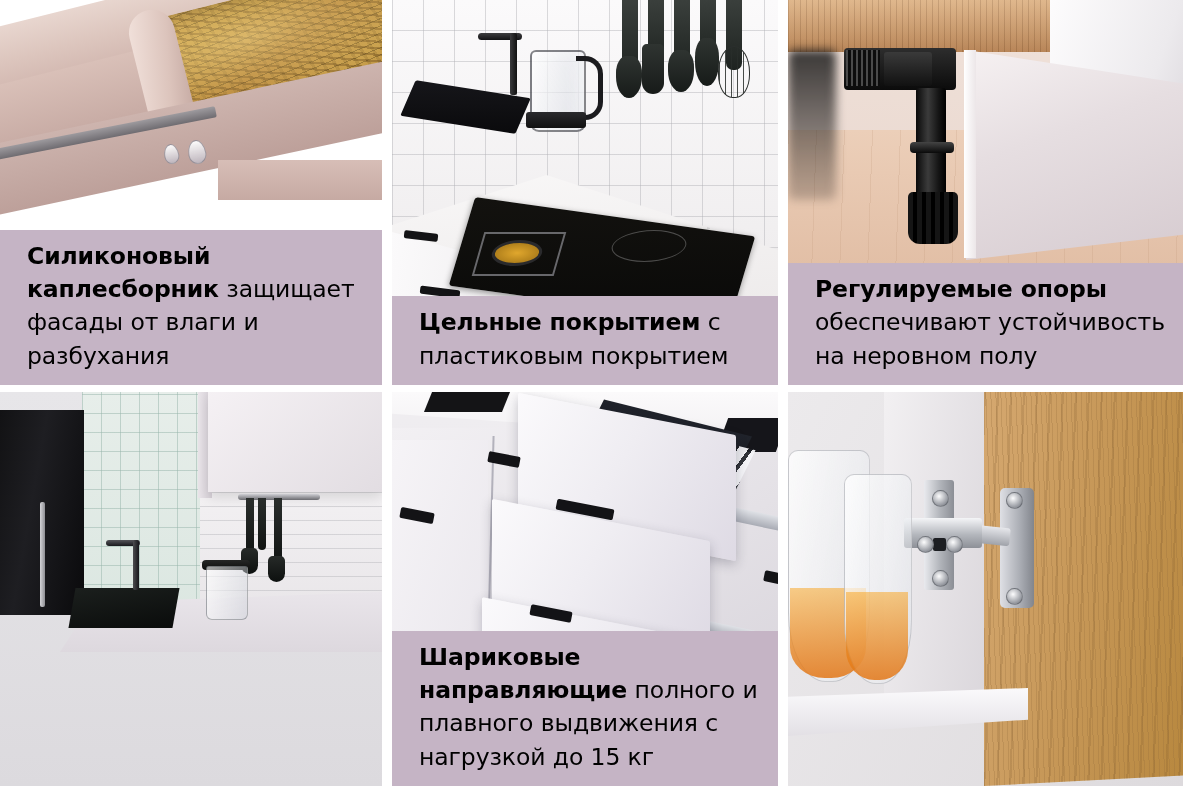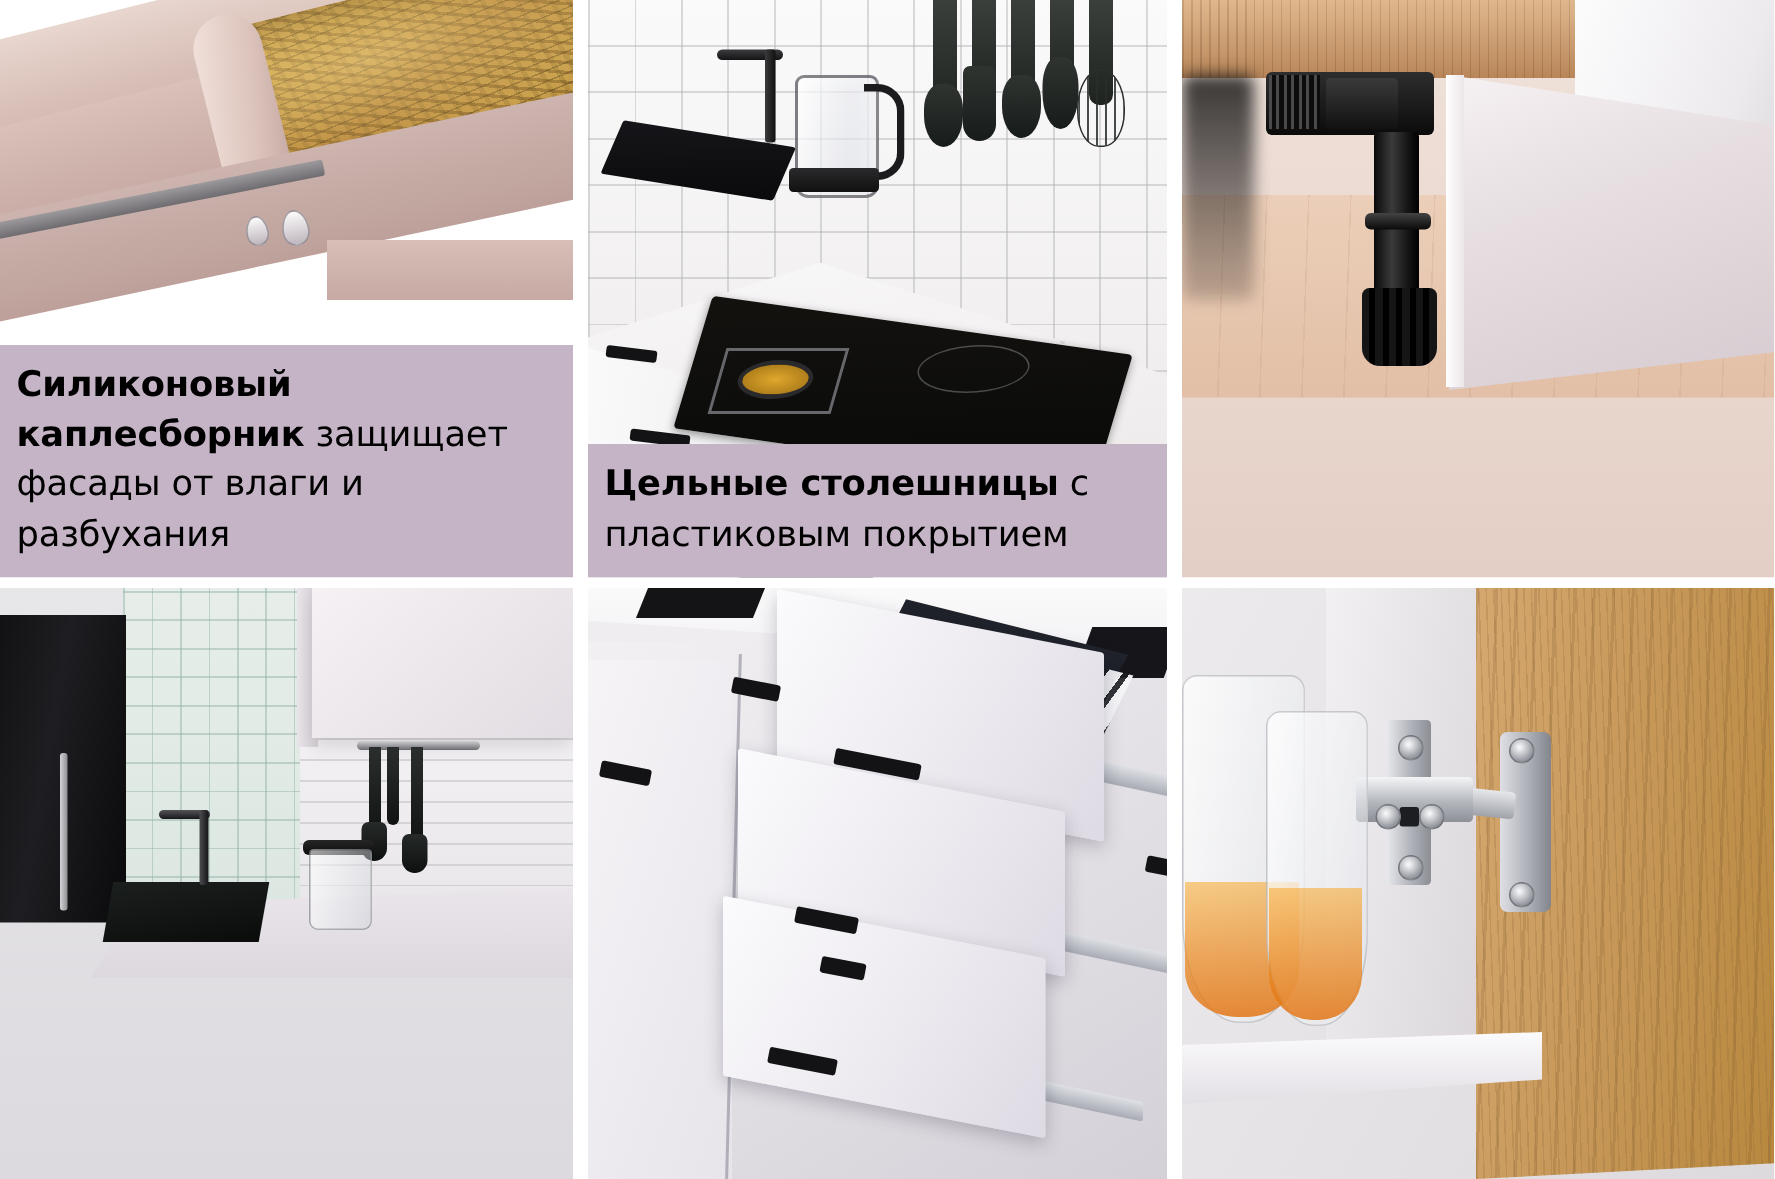--- a/index.html
+++ b/index.html
@@ -22,21 +22,21 @@
   .gutter{background:#ffffff;}
 
   
   .photo{position:absolute;inset:0;overflow:hidden;background:#ffffff;}
 
   
   .caption{
     position:relative;
     background:#c5b4c5;
     color:#000000;
-    padding:10px 11px 12px 11px;
+    padding:10px 11px 12px 27px;
     line-height:1.42;
     font-size:23.5px;
     z-index:5;
     letter-spacing:-0.1px;
   }
   .caption b{font-weight:700;}
   .caption span.reg{font-weight:400;}
 
   
   .p1{background:#ffffff;}
@@ -543,41 +543,42 @@
       <div class="util u2"></div>
       <div class="util u3"></div>
       <div class="util u4"></div>
       <div class="util u5"></div>
       <div class="utilhead h1"></div>
       <div class="utilhead h2"></div>
       <div class="utilhead h3"></div>
       <div class="utilhead h4"></div>
       <div class="whisk"></div>
     </div>
-    <div class="caption"><b>Цельные столешницы</b> <span class="reg">с пластиковым покрытием</span></div>
+    <div class="caption"><b>Цельные покрытием</b> <span class="reg">с пластиковым покрытием</span></div>
   </div>
 
   <div class="gutter"></div>
 
   <div class="cell">
     <div class="photo p3">
       <div class="woodtop"></div>
       <div class="woodtop2"></div>
       <div class="whitebox"></div>
       <div class="floor"></div>
       <div class="plinth"></div>
       <div class="plinthedge"></div>
       <div class="legblur"></div>
       <div class="legtop"></div>
       <div class="legribs"></div>
       <div class="legclip"></div>
       <div class="legbody"></div>
       <div class="legring"></div>
       <div class="legfoot"></div>
     </div>
+    <div class="caption"><b>Регулируемые опоры</b> <span class="reg">обеспечивают устойчивость на неровном полу</span></div>
   </div>
 
   <div class="gutter"></div>
   <div class="gutter"></div>
   <div class="gutter"></div>
   <div class="gutter"></div>
   <div class="gutter"></div>
 
   <div class="cell">
     <div class="photo p4">
@@ -623,20 +624,21 @@
       <div class="dwin i3"></div>
       <div class="drawer dw3"></div>
       <div class="bar b0"></div>
       <div class="bar b1"></div>
       <div class="bar b2"></div>
       <div class="bar b3"></div>
       <div class="bar b4"></div>
       <div class="bar b5"></div>
       <div class="bar b6"></div>
     </div>
+    <div class="caption"><b>Шариковые направляющие</b> <span class="reg">полного и плавного выдвижения с нагрузкой до 15 кг</span></div>
   </div>
 
   <div class="gutter"></div>
 
   <div class="cell">
     <div class="photo p6">
       <div class="greywall"></div>
       <div class="woodpanel"></div>
       <div class="shelf"></div>
       <div class="hingecup"></div>

